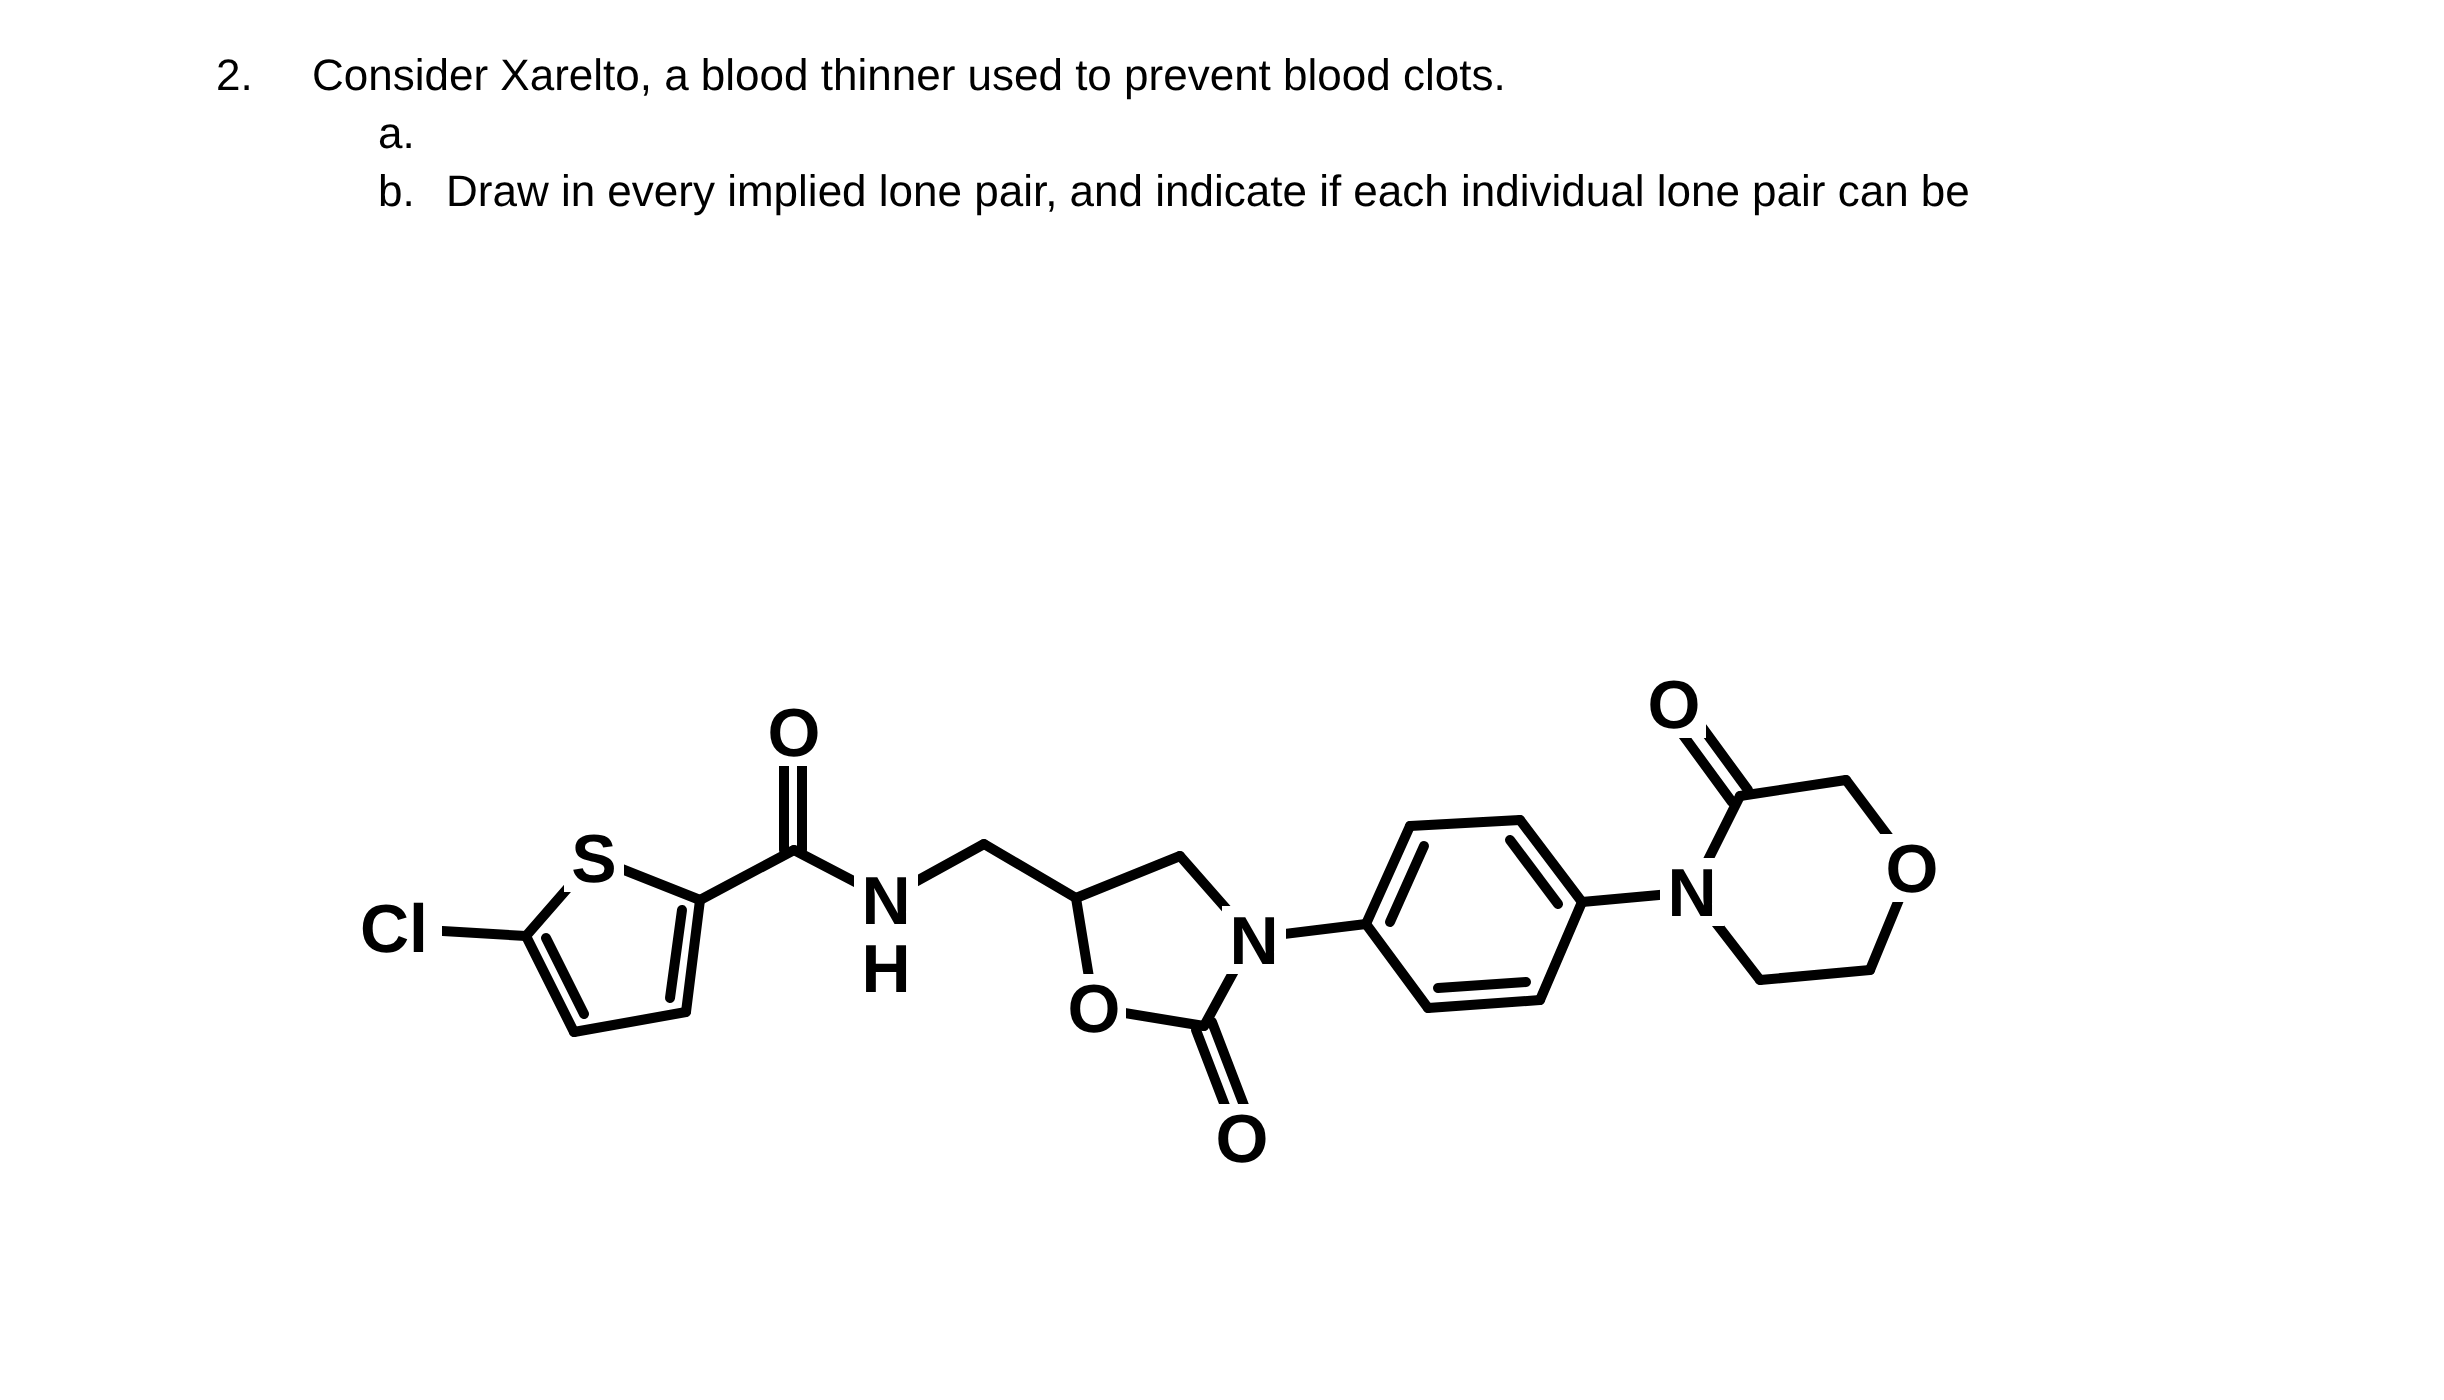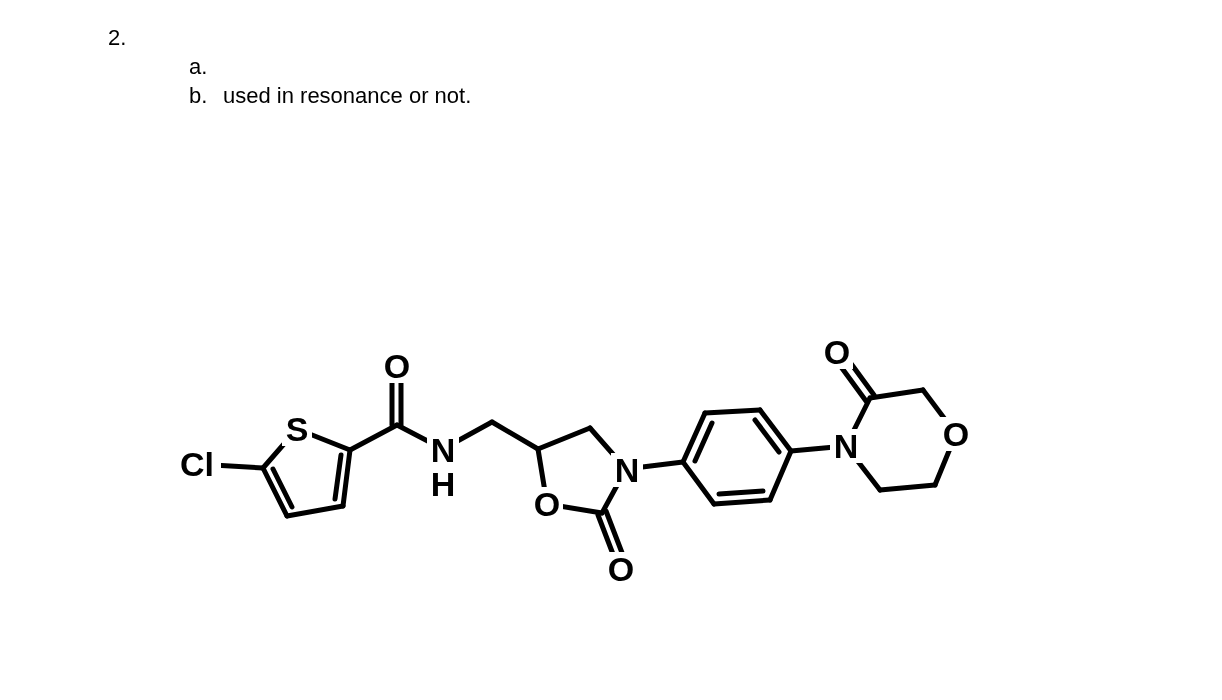--- a/index.html
+++ b/index.html
@@ -38,29 +38,30 @@
   }
 </style>
 </head>
 <body>
 
 <div class="page">
 
   <div class="problem">
     <div class="prow">
       <span class="qnum">2.</span>
+      <span>Consider Xarelto, a blood thinner used to prevent blood clots.</span>
     </div>
     <div class="parts">
       <div class="part">
         <span class="plabel">a.</span>
       </div>
       <div class="part">
         <span class="plabel">b.</span>
         <span>
-          <div>used in resonance or not.</div>
+          <div>Draw in every implied lone pair, and indicate if each individual lone pair can be</div>
         </span>
       </div>
     </div>
   </div>
 
   <svg id="mol" class="mol-svg" viewBox="0 0 1222 700">
       <line x1="196" y1="464" x2="263" y2="468" stroke="#000000" stroke-width="5" stroke-linecap="round"></line>
       <line x1="263" y1="468" x2="297" y2="429" stroke="#000000" stroke-width="5" stroke-linecap="round"></line>
       <line x1="297" y1="429" x2="350" y2="450" stroke="#000000" stroke-width="5" stroke-linecap="round"></line>
       <line x1="350" y1="450" x2="343" y2="506" stroke="#000000" stroke-width="5" stroke-linecap="round"></line>

